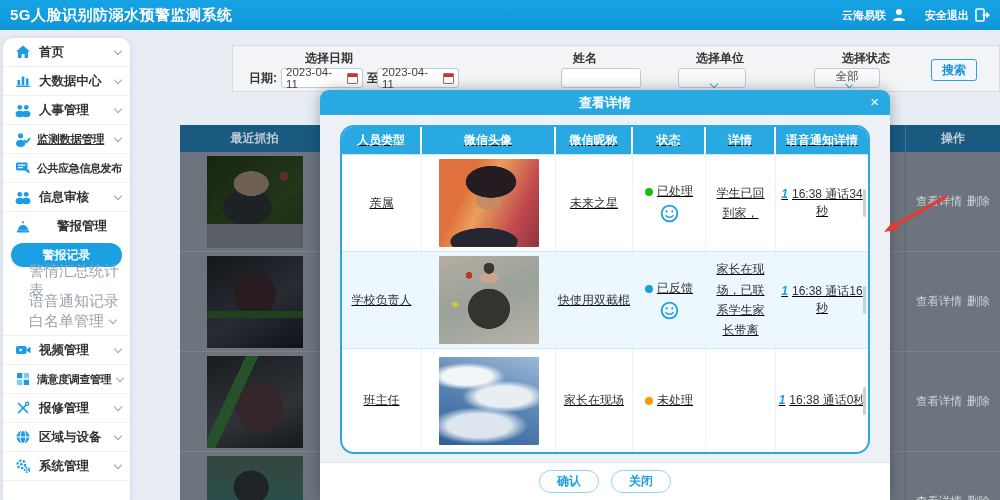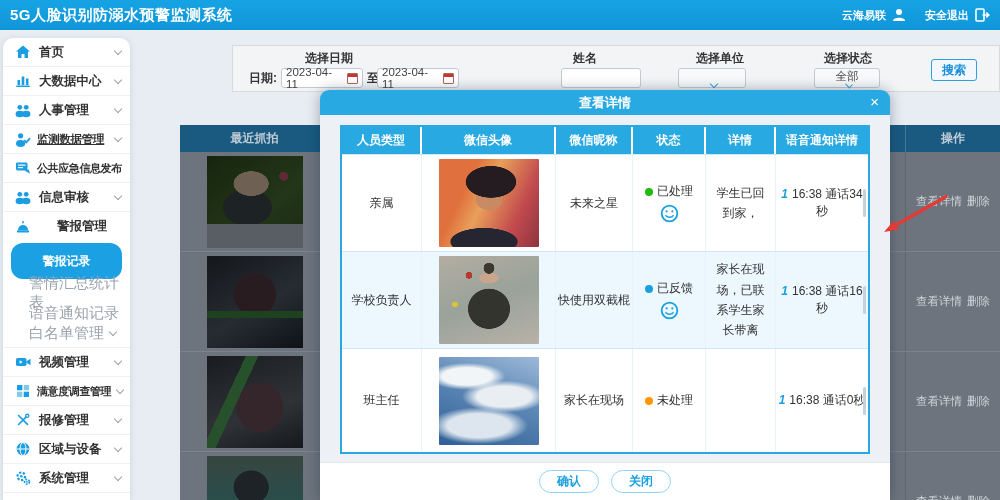--- a/index.html
+++ b/index.html
@@ -18,21 +18,21 @@
   .sidebar { position:absolute; left:3px; top:8px; width:127px; height:462px; background:#fff; border-radius:10px 10px 0 0; box-shadow:0 1px 6px rgba(30,60,90,.15); overflow:hidden; z-index:5; }
   .mi { height:29px; display:flex; align-items:center; gap:8px; padding:0 9px 0 12px; border-bottom:1px solid #eceff3; font-size:12.5px; font-weight:bold; color:#333; cursor:pointer; }
   .mi.nb { border-bottom:none;gap:26px; }
   .mi .ml { flex:1; white-space:nowrap; }
   .mi.tight { font-size:11px; letter-spacing:-.4px; gap:6px; }
   .mi.tight2 { font-size:11.5px; letter-spacing:-.3px; gap:6px;text-decoration:underline; }
   .ic { width:16px; height:16px; flex:0 0 16px; }
   .chev { width:6px; height:6px; border-right:1.5px solid #97a2ae; border-bottom:1.5px solid #97a2ae; transform:rotate(45deg); margin-top:-3px; flex:0 0 6px; }
   .chev.up { transform:rotate(225deg); margin-top:3px; }
   .sub { border-bottom:1px solid #eceff3; padding-bottom:4px; }
-  .sub-active { margin:2px 8px 4px 8px; height:36px; border-radius:12px; background:#1ba0e4; color:#fff; font-size:12px; font-weight:bold; display:flex; align-items:center; justify-content:center; cursor:pointer; }
+  .sub-active { margin:2px 8px 4px 8px; height:24px; border-radius:12px; background:#1ba0e4; color:#fff; font-size:12px; font-weight:bold; display:flex; align-items:center; justify-content:center; cursor:pointer; }
   .sub-item { height:20px; display:flex; align-items:center; padding-left:26px; font-size:15px; color:#9aa3ad; cursor:pointer; gap:6px; }
 
   
   .filters { position:absolute; left:232px; top:15px; width:768px; height:47px; background:#f2f4f6; border:1px solid #d6dadf; z-index:4; }
   .flabel { position:absolute; top:4px; font-size:12px; font-weight:bold; color:#333; }
   .finput { position:absolute; top:22px; height:20px; background:#fff; border:1px solid #c2cbd5; border-radius:3px; font-size:11.5px; color:#444; display:flex; align-items:center; padding:0 4px; }
   .cal { width:11px; height:11px; background:linear-gradient(#c23b30 0 35%, #fff 35%); border:1px solid #b0675e; border-radius:1px; margin-left:4px; }
   .fsel { position:absolute; top:22px; height:20px; background:#f7f9fa; border:1px solid #c2cbd5; border-radius:3px; font-size:11.5px; color:#444; display:flex; align-items:center; padding:0 4px; justify-content:space-between; cursor:pointer;flex-direction:column; }
   .sel-chev { width:6px; height:6px; border-right:1.6px solid #2f9fe0; border-bottom:1.6px solid #2f9fe0; transform:rotate(45deg); margin:-2px 2px 0 6px; }
   .search-btn { position:absolute; left:698px; top:13px; width:46px; height:22px; background:#f2f8fd; border:1px solid #2f9fe0; border-radius:3px; color:#1a8fd8; font-size:12px; font-weight:bold; cursor:pointer; }
@@ -68,21 +68,21 @@
     linear-gradient(to bottom,#37453f,#245250 70%,#1c4341); }
 
   
   .anno { position:absolute; left:0; top:0; width:1000px; height:470px; pointer-events:none; z-index:20; }
 
   
   .modal { position:absolute; left:320px; top:60px; width:570px; height:410px; background:#edf1f5; border-radius:10px 10px 0 0; box-shadow:0 0 14px rgba(10,30,50,.35); z-index:10; }
   .m-head { height:25px; background:#29a9e2; border-radius:9px 9px 0 0; display:flex; align-items:center; justify-content:center; position:relative; color:#fff; font-size:13px; font-weight:bold; }
   .m-close { position:absolute; right:11px; top:0; height:25px; line-height:24px; font-size:15px; cursor:pointer; font-weight:normal; }
   .m-body { padding:10px 20px 0 20px; }
-  .mtable { background:#fff; border:2px solid #29a9e2; border-radius:0; overflow:hidden; }
+  .mtable { background:#fff; border:2px solid #29a9e2; border-radius:14px; overflow:hidden;text-decoration:underline; }
   .grow { display:grid; grid-template-columns:80px 134px 77px 73px 70px 1fr; }
   .hcell { background:#29a9e2; color:#fff; font-size:12px; font-weight:bold; height:27px; display:flex; align-items:center; justify-content:center; border-right:2px solid #fff; }
   .hcell:last-child { border-right:none; }
   .brow { border-top:1px solid #cfe8f7; }
   .brow.alt .cell { background:#ecf7fe; }
   .cell { display:flex; align-items:center; justify-content:center; font-size:12px; color:#333; border-right:1px solid #e6f3fb; position:relative; text-align:center; }
   .cell:last-child { border-right:none; }
   .r1 .cell { height:96px; } .r2 .cell { height:96px; } .r3 .cell { height:103px; }
   .avatar { width:100px; height:88px; border-radius:1px; }
   .a1 { background:
@@ -277,21 +277,21 @@
       <span>2023-04-11</span>
         <span class="cal"></span>
     </div>
     <span class="flabel" style="left:340px">姓名</span>
     <div class="finput" style="left:328px; width:80px"></div>
     <span class="flabel" style="left:463px">选择单位</span>
     <div class="fsel" style="left:445px; width:68px">
       <span></span>
         <span class="sel-chev"></span>
     </div>
-    <span class="flabel" style="left:591px">选择状态</span>
+    <span class="flabel" style="left:609px">选择状态</span>
     <div class="fsel" style="left:581px; width:66px">
       <span>全部</span>
         <span class="sel-chev"></span>
     </div>
     <button class="search-btn">搜索</button>
   </div>
 
   <div class="bgtable">
     <div class="bg-head">
       <div class="c1">最近抓拍</div>

